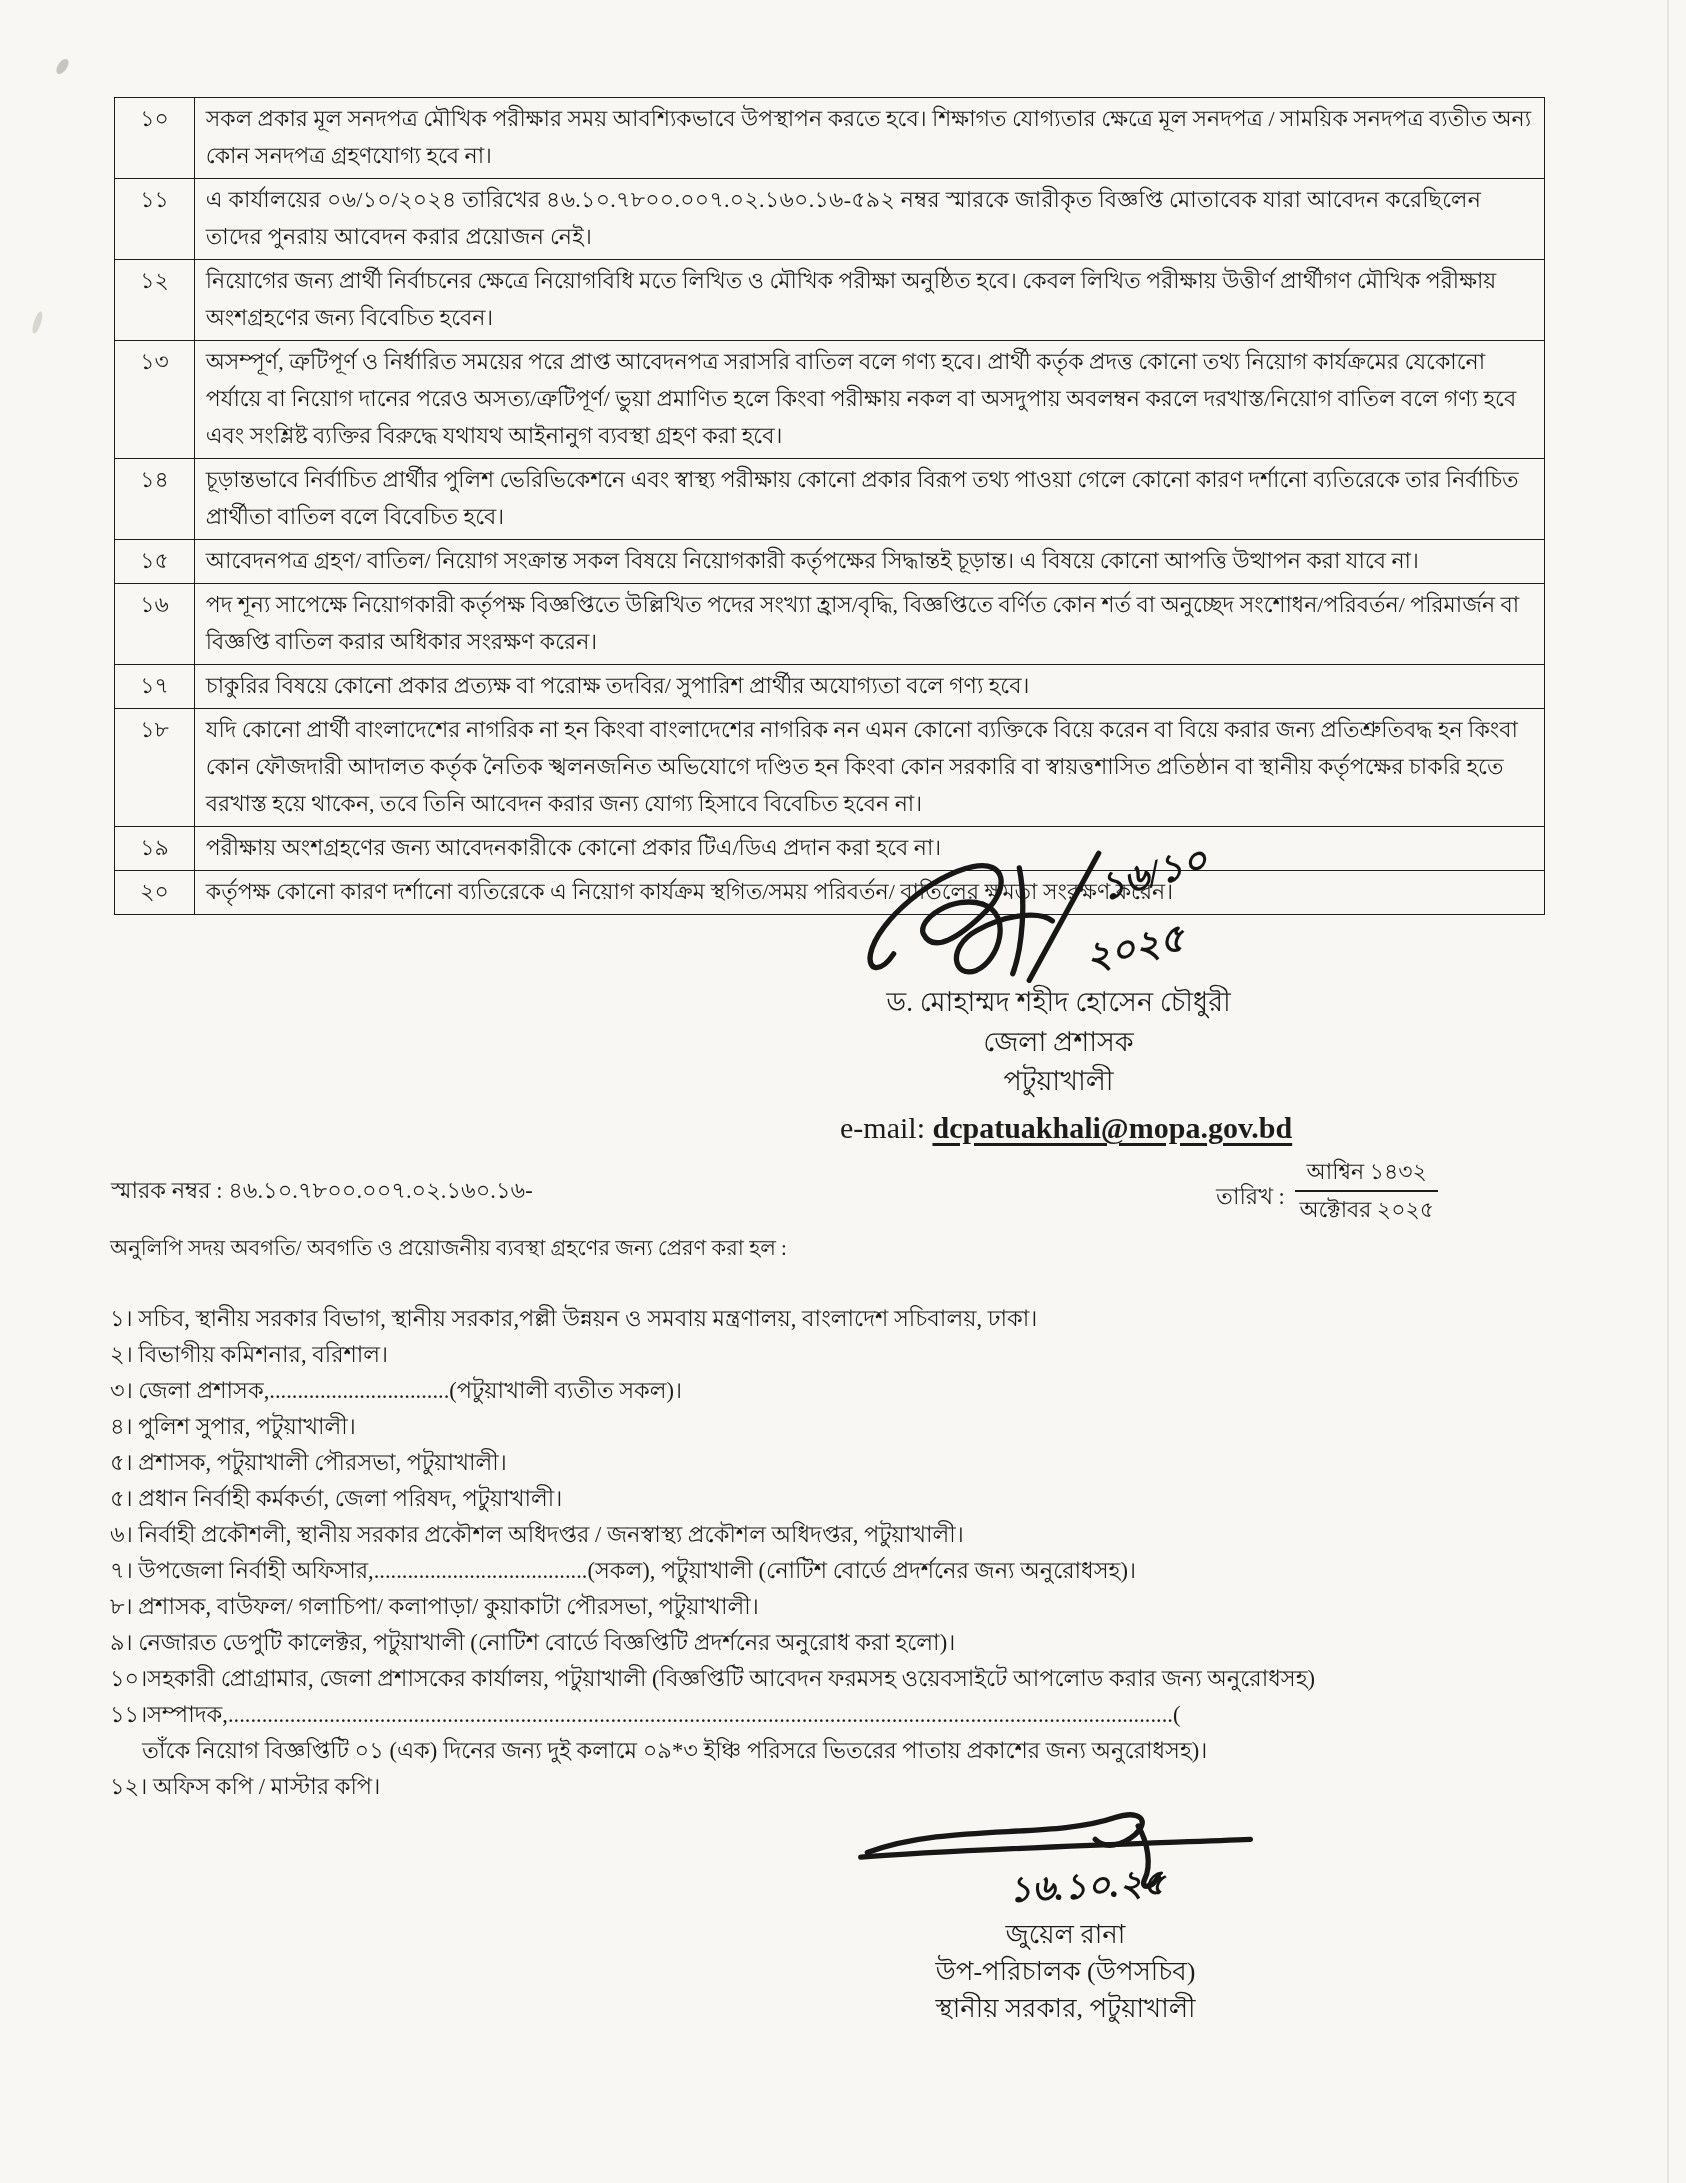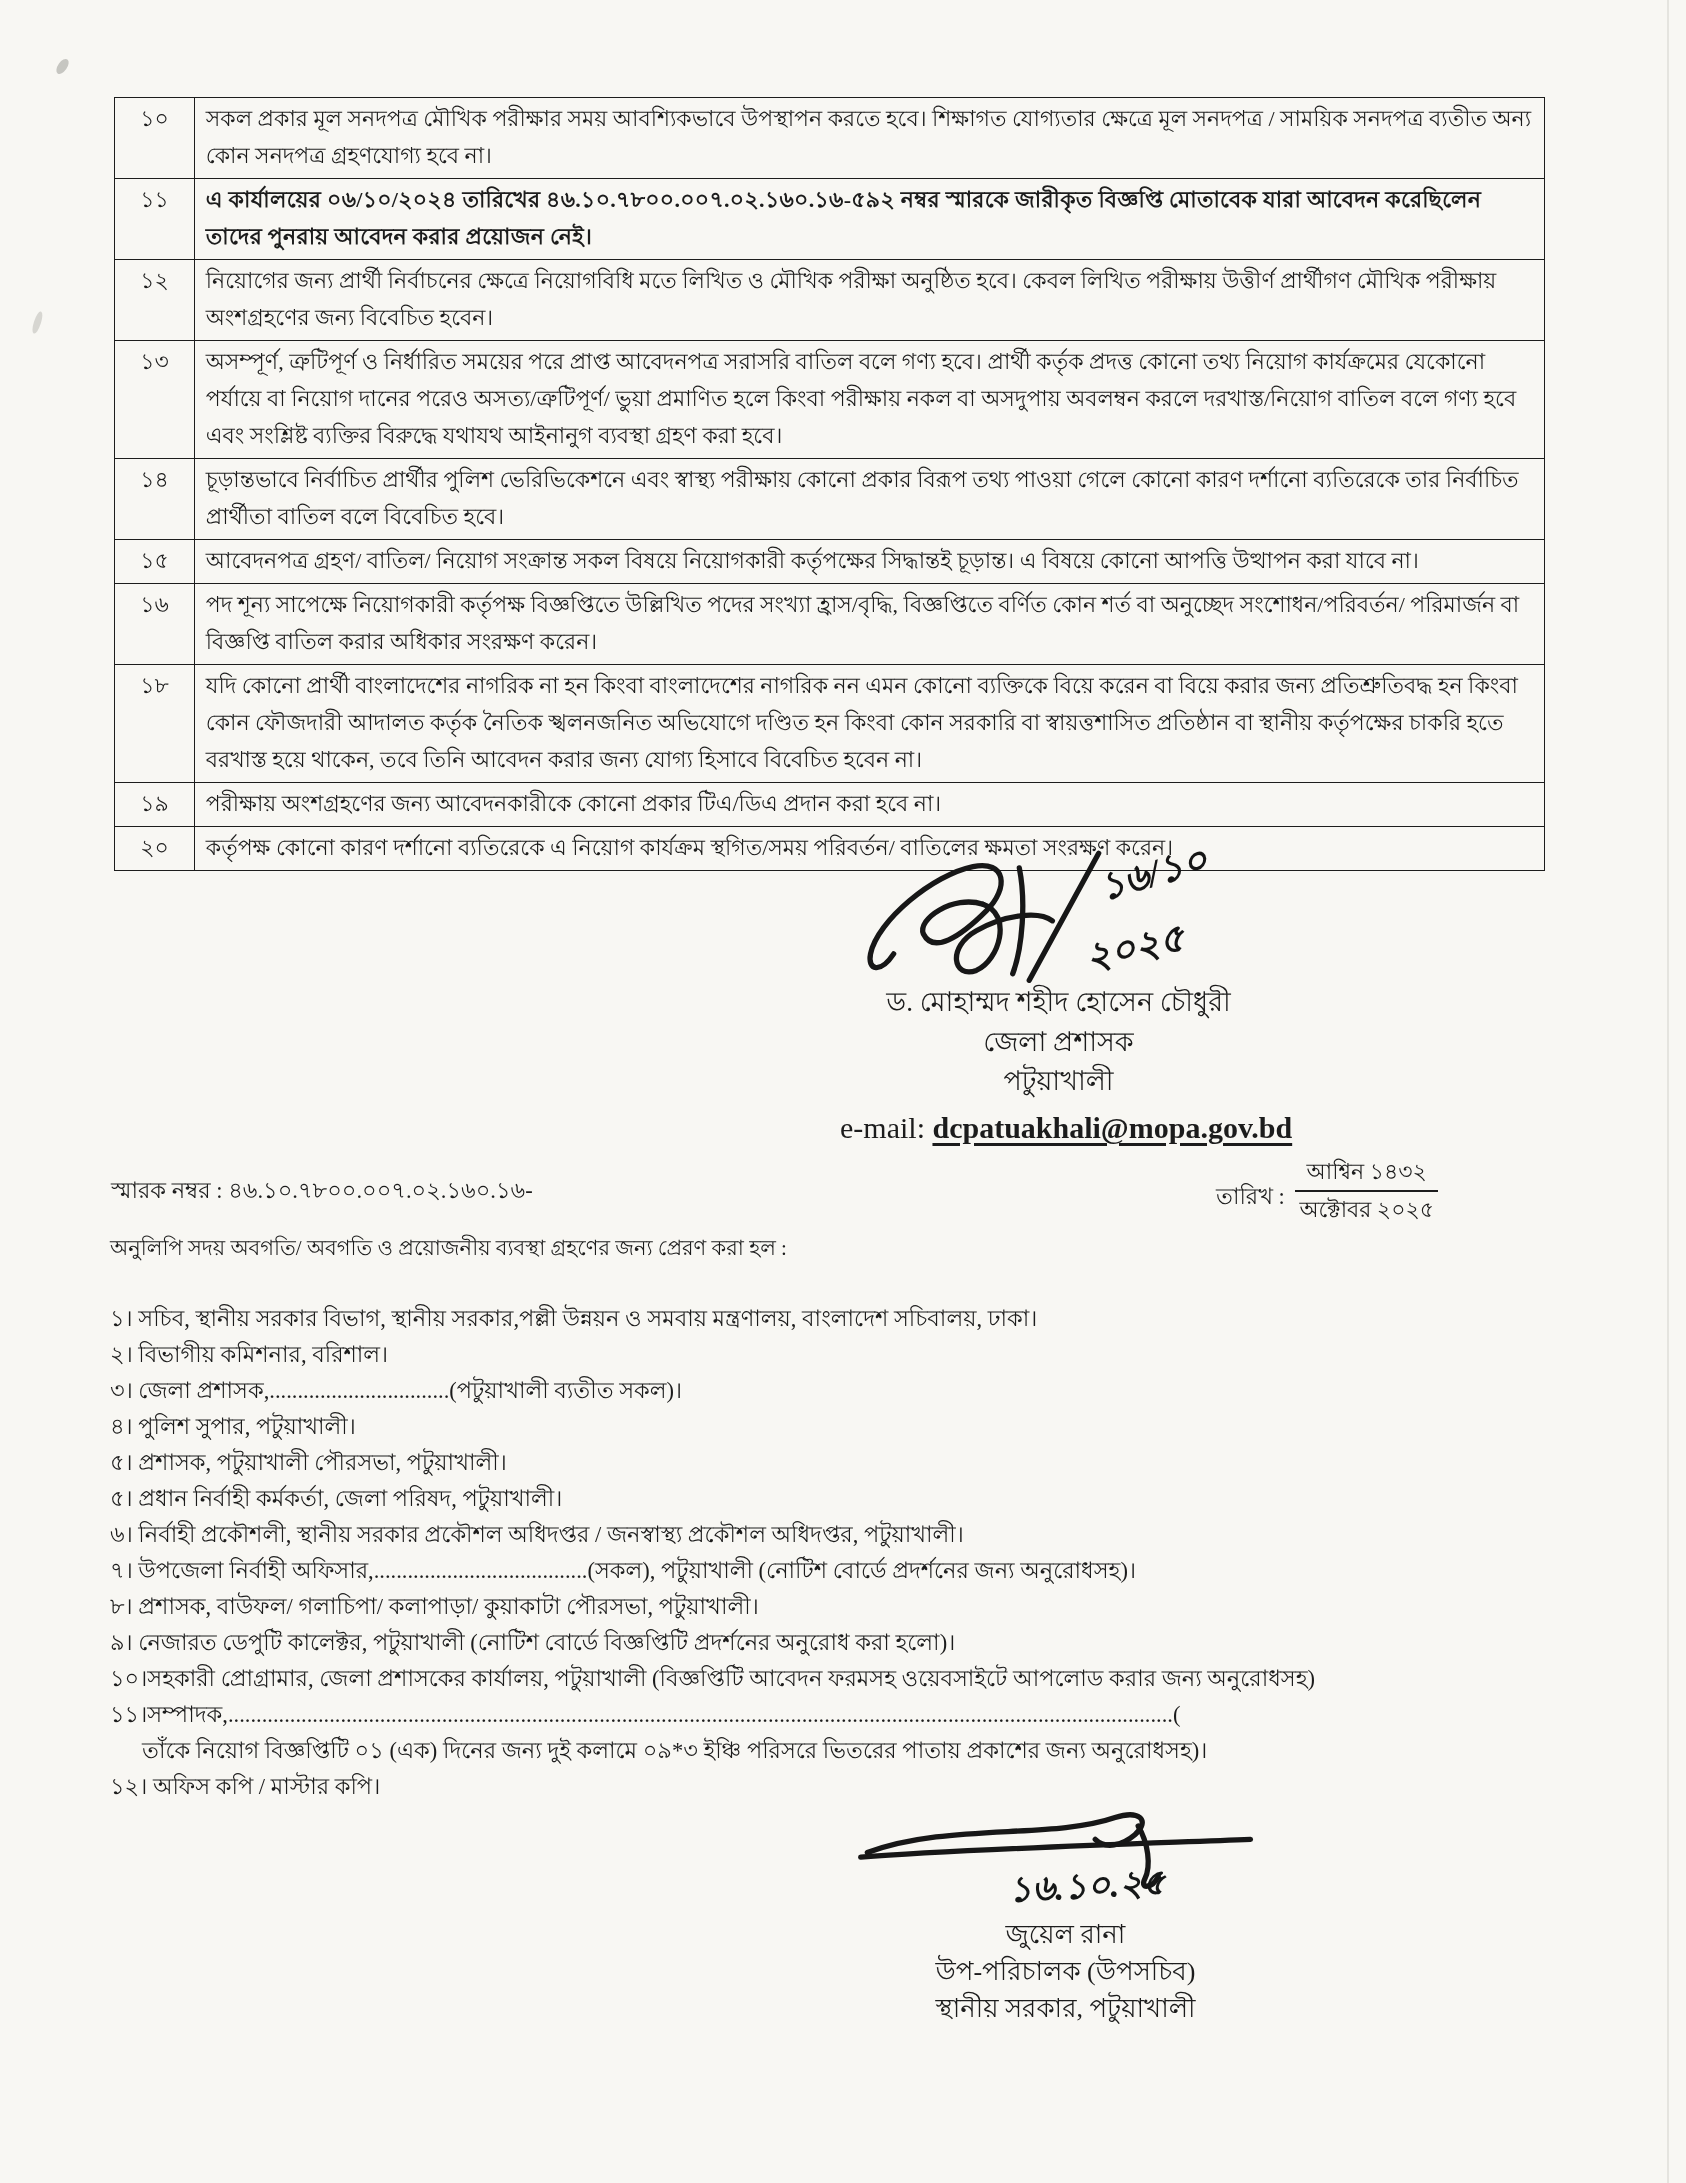--- a/index.html
+++ b/index.html
@@ -19,21 +19,21 @@
     position:absolute;left:114px;top:97px;width:1431px;
     border-collapse:collapse;table-layout:fixed;
     font-size:22px;
     padding-left:33px;
   }
   table.conditions td{
     border:1.3px solid #1d1d1d;vertical-align:top;
     padding:2px 10.6px 4px 10.6px;line-height:37px;
   }
   table.conditions td.num{width:74px;text-align:center;padding:2px 2.6px;}
-  tr.bold-row td.txt{font-weight:bold;letter-spacing:0.3px;margin-top:16px;}
+  tr.bold-row td.txt{font-weight:normal;letter-spacing:0.3px;margin-top:16px;}
 
   
   .sig-top{position:absolute;left:840px;top:848px;width:437px;text-align:center;}
   .sig-top svg{display:block;margin:0 auto;}
   .sig-line{font-size:27px;line-height:29px;margin-top:10.6px;white-space:nowrap;}
   .sig-line.first{margin-top:1.3px;}
   .email-line{font-size:30px;margin-top:14.6px;white-space:nowrap;}
   .email-line .addr{text-decoration:underline;text-underline-offset:4.6px;font-weight:bold;}
 
   
@@ -86,20 +86,24 @@
         <td class="num">১৪</td>
         <td class="txt">চূড়ান্তভাবে নির্বাচিত প্রার্থীর পুলিশ ভেরিভিকেশনে এবং স্বাস্থ্য পরীক্ষায় কোনো প্রকার বিরূপ তথ্য পাওয়া গেলে  কোনো  কারণ দর্শানো ব্যতিরেকে তার নির্বাচিত প্রার্থীতা বাতিল বলে বিবেচিত হবে।</td>
       </tr>
       <tr>
         <td class="num">১৫</td>
         <td class="txt">আবেদনপত্র গ্রহণ/ বাতিল/ নিয়োগ সংক্রান্ত সকল বিষয়ে নিয়োগকারী কর্তৃপক্ষের সিদ্ধান্তই চূড়ান্ত। এ বিষয়ে কোনো আপত্তি উত্থাপন করা যাবে না।</td>
       </tr>
       <tr>
         <td class="num">১৬</td>
         <td class="txt">পদ শূন্য সাপেক্ষে নিয়োগকারী কর্তৃপক্ষ বিজ্ঞপ্তিতে উল্লিখিত পদের সংখ্যা হ্রাস/বৃদ্ধি, বিজ্ঞপ্তিতে বর্ণিত কোন শর্ত বা অনুচ্ছেদ সংশোধন/পরিবর্তন/ পরিমার্জন বা বিজ্ঞপ্তি বাতিল করার অধিকার সংরক্ষণ করেন।</td>
+      </tr>
+      <tr>
+        <td class="num">১৭</td>
+        <td class="txt">চাকুরির বিষয়ে কোনো প্রকার প্রত্যক্ষ বা পরোক্ষ তদবির/ সুপারিশ প্রার্থীর অযোগ্যতা বলে গণ্য হবে।</td>
       </tr>
       <tr>
         <td class="num">১৮</td>
         <td class="txt">যদি কোনো প্রার্থী বাংলাদেশের নাগরিক না হন কিংবা বাংলাদেশের নাগরিক নন এমন কোনো ব্যক্তিকে বিয়ে করেন বা বিয়ে করার জন্য প্রতিশ্রুতিবদ্ধ হন কিংবা কোন ফৌজদারী আদালত কর্তৃক নৈতিক স্খলনজনিত অভিযোগে দণ্ডিত হন কিংবা কোন সরকারি বা স্বায়ত্তশাসিত প্রতিষ্ঠান বা স্থানীয় কর্তৃপক্ষের চাকরি হতে বরখাস্ত হয়ে থাকেন, তবে তিনি আবেদন করার জন্য যোগ্য হিসাবে বিবেচিত হবেন না।</td>
       </tr>
       <tr>
         <td class="num">১৯</td>
         <td class="txt">পরীক্ষায় অংশগ্রহণের জন্য  আবেদনকারীকে কোনো প্রকার টিএ/ডিএ প্রদান করা হবে না।</td>
       </tr>
       <tr>

